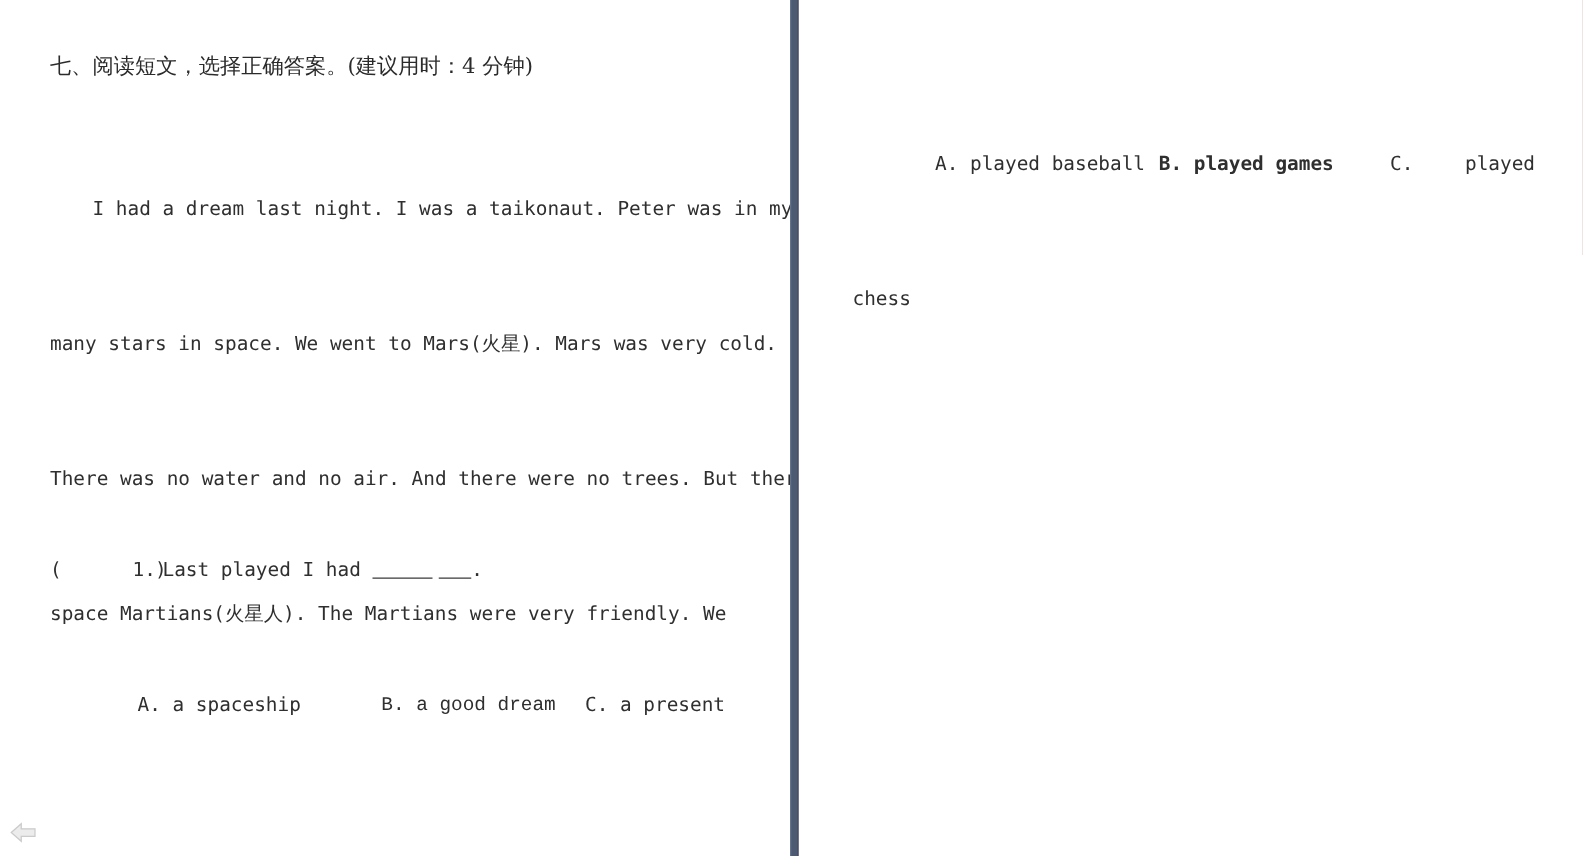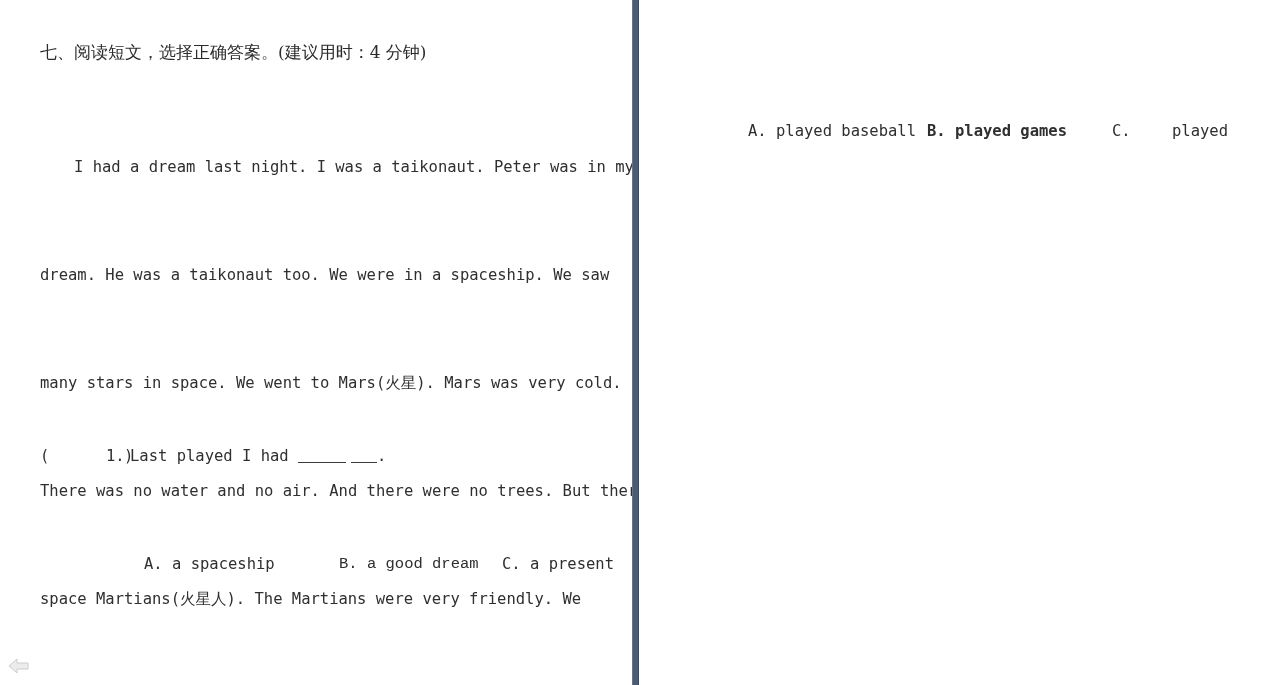--- a/index.html
+++ b/index.html
@@ -103,21 +103,20 @@
     left: 90px;
     top: 0;
   }
   .opt-row {
     position: relative;
     height: 36px;
   }
   .opt {
     position: absolute;
     top: 0;
-    margin-left: 34px;
   }
   .opt.a { left: 70px; }
   .opt.b { left: 265px; font-family: Liberation Mono, monospace; }
   .opt.c { left: 428px; }
 
   
   .blank {
     display: inline-block;
     border-bottom: 1.5px solid #3a3a3a;
     height: 14px;
@@ -159,21 +158,20 @@
 <body>
 
 <div id="viewer">
 
   <div id="page-left" class="page">
 
     <div class="section-title">七、阅读短文，选择正确答案。(建议用时：4 分钟)</div>
 
     <div id="passage" class="scan">
       <span class="pline indent">I had a dream last night. I was a taikonaut. Peter was in my</span>
-      <span class="pline">dream. He was a taikonaut too. We were in a spaceship. We saw</span>
       <span class="pline">many stars in space. We went to Mars(火星). Mars was very cold.</span>
       <span class="pline">There was no water and no air. And there were no trees. But there</span>
       <span class="pline">space Martians(火星人). The Martians were very friendly. We</span>
       
     </div>
 
     <div id="questions" class="scan">
 
       
       <div class="q-row">
@@ -215,20 +213,23 @@
 
   <div id="page-right" class="page">
 
     <div id="right-content" class="scan">
       <div class="r-line">
         <span class="r-opt a"><span>A.</span> <span>played baseball</span></span>
         <span class="r-opt b"><span>B.</span> <span>played games</span></span>
         <span class="r-opt c">C.</span>
         <span class="r-opt c2">played</span>
       </div>
+      <div class="r-line">
+        <span class="r-cont">chess</span>
+      </div>
     </div>
 
     <div id="nav-next" class="nav-arrow">
       <svg width="26" height="26" viewBox="0 0 26 26" aria-hidden="true">
         <polygon points="23,13 15,6 15,10 4,10 4,16 15,16 15,20" fill="#e9e9e9" stroke="#c2c2c2" stroke-width="1"></polygon>
       </svg>
     </div>
   </div>
 
 </div>

